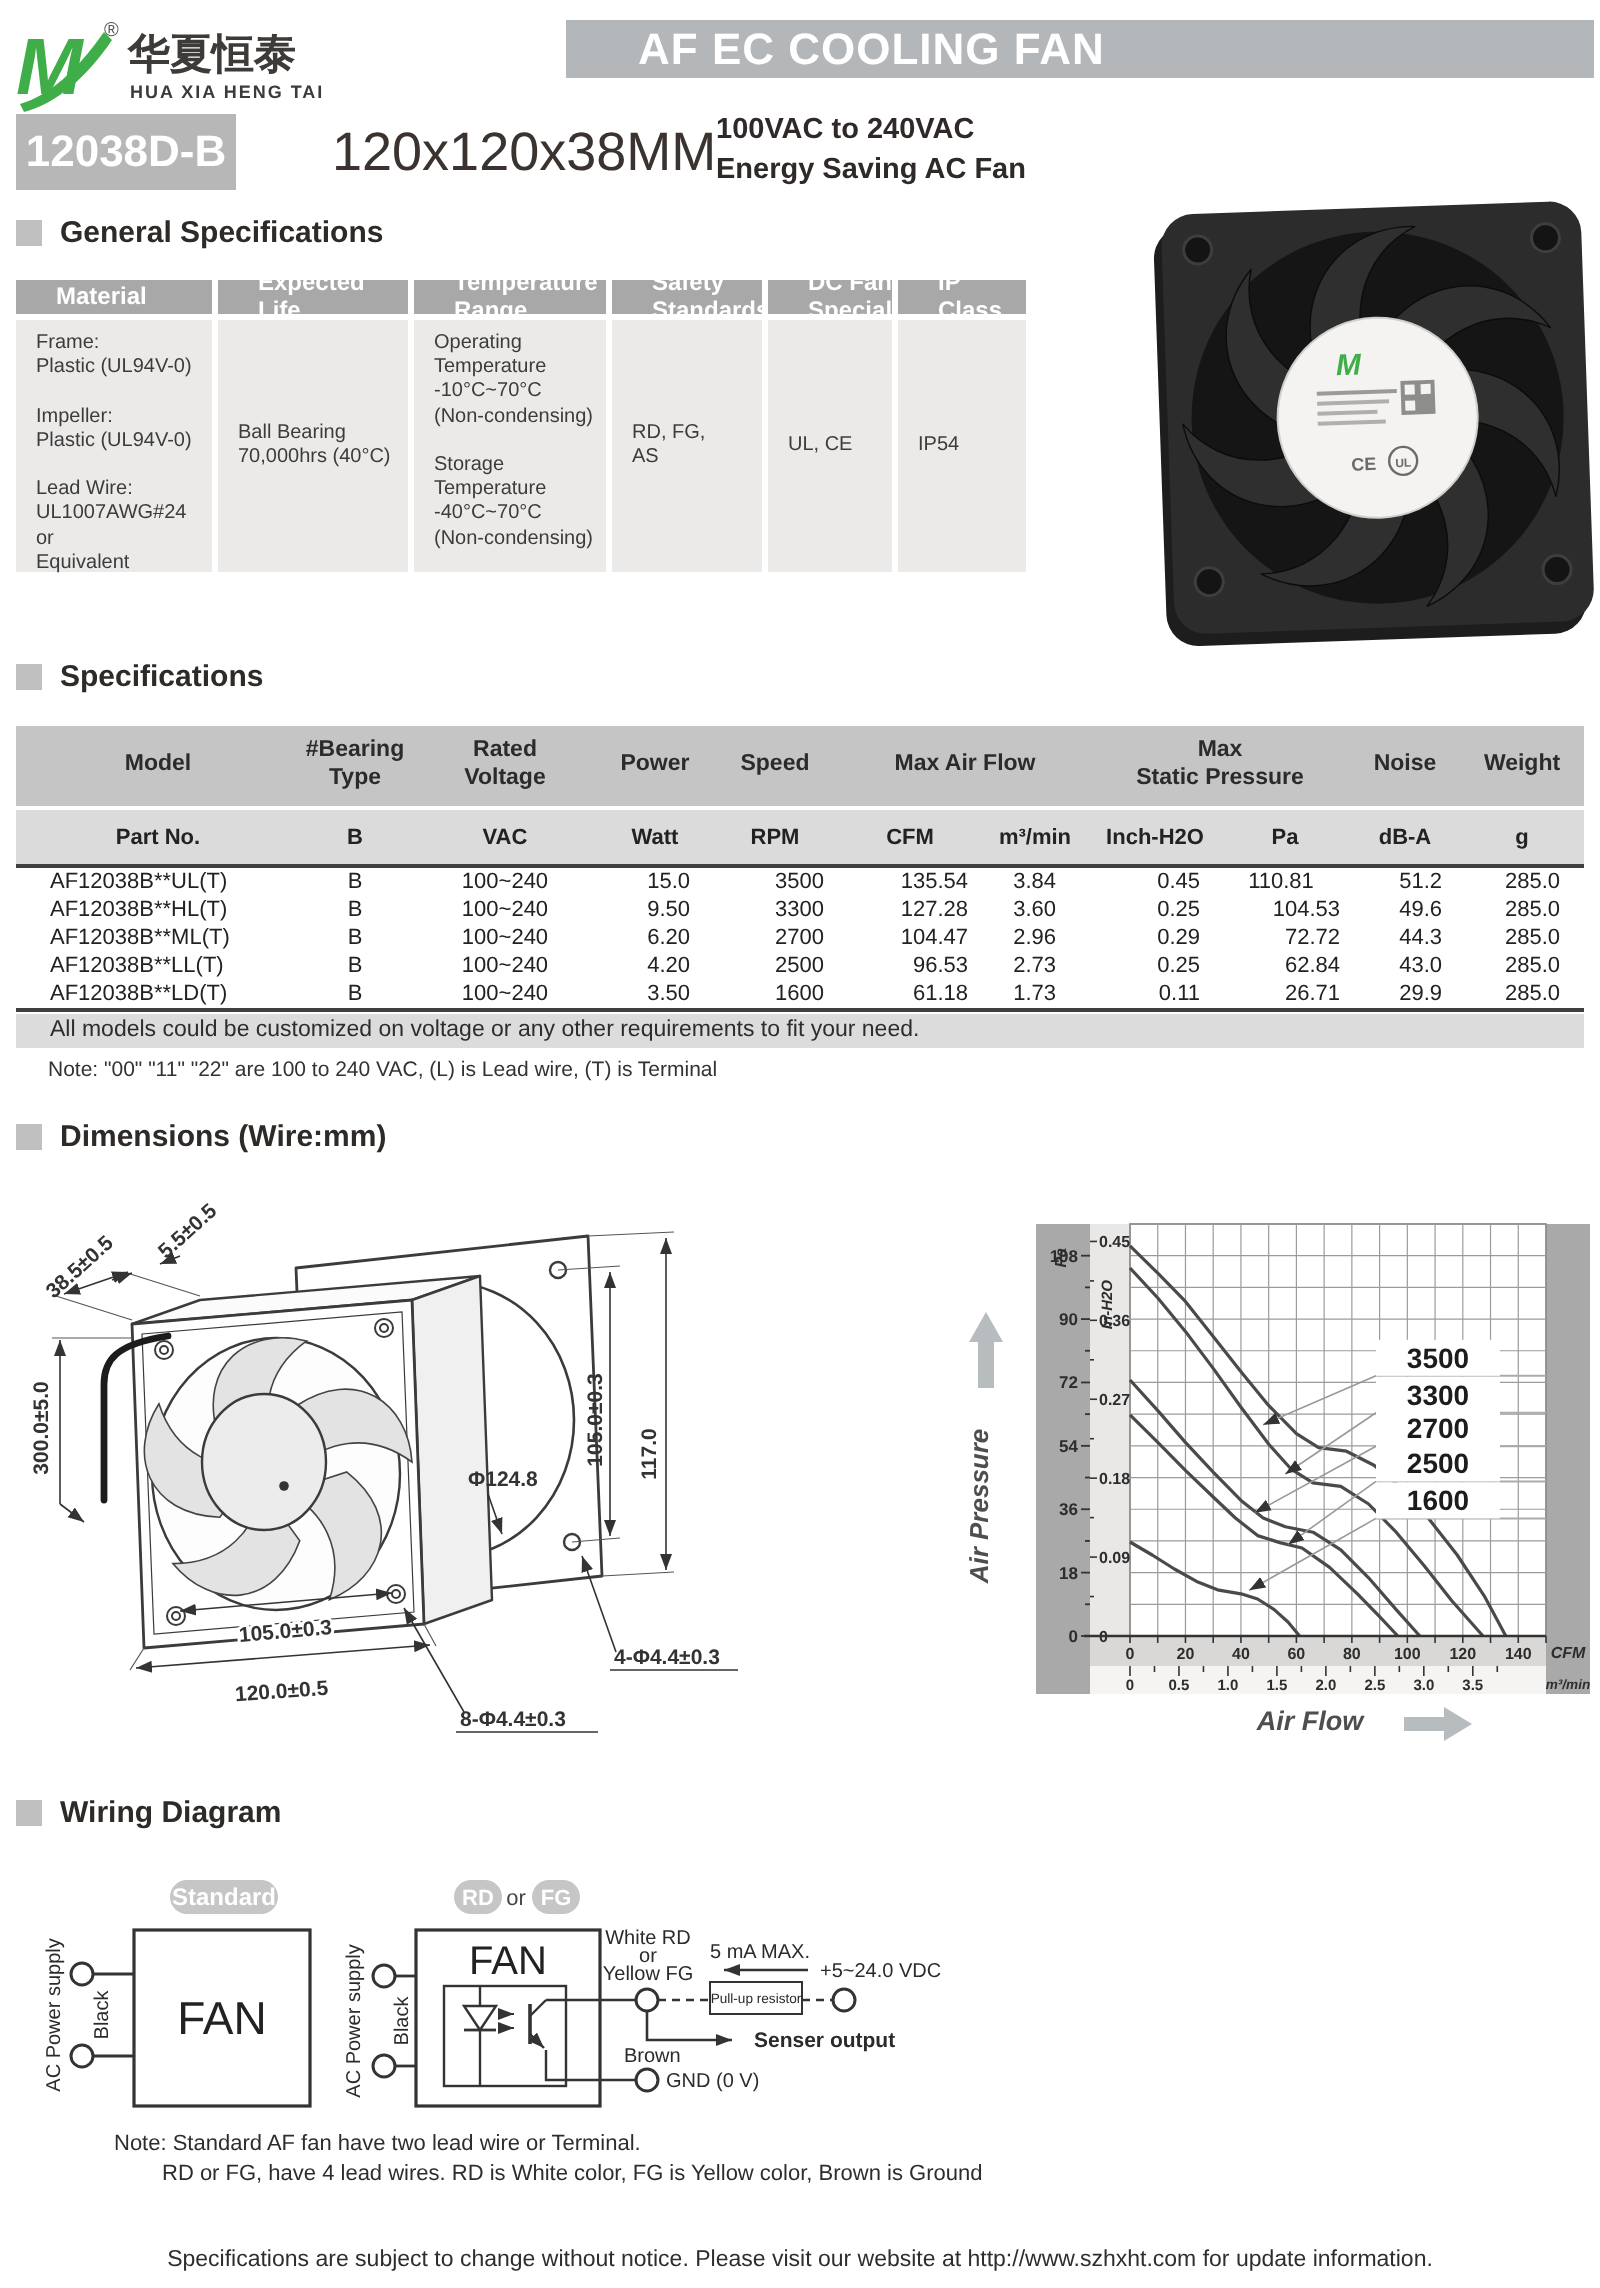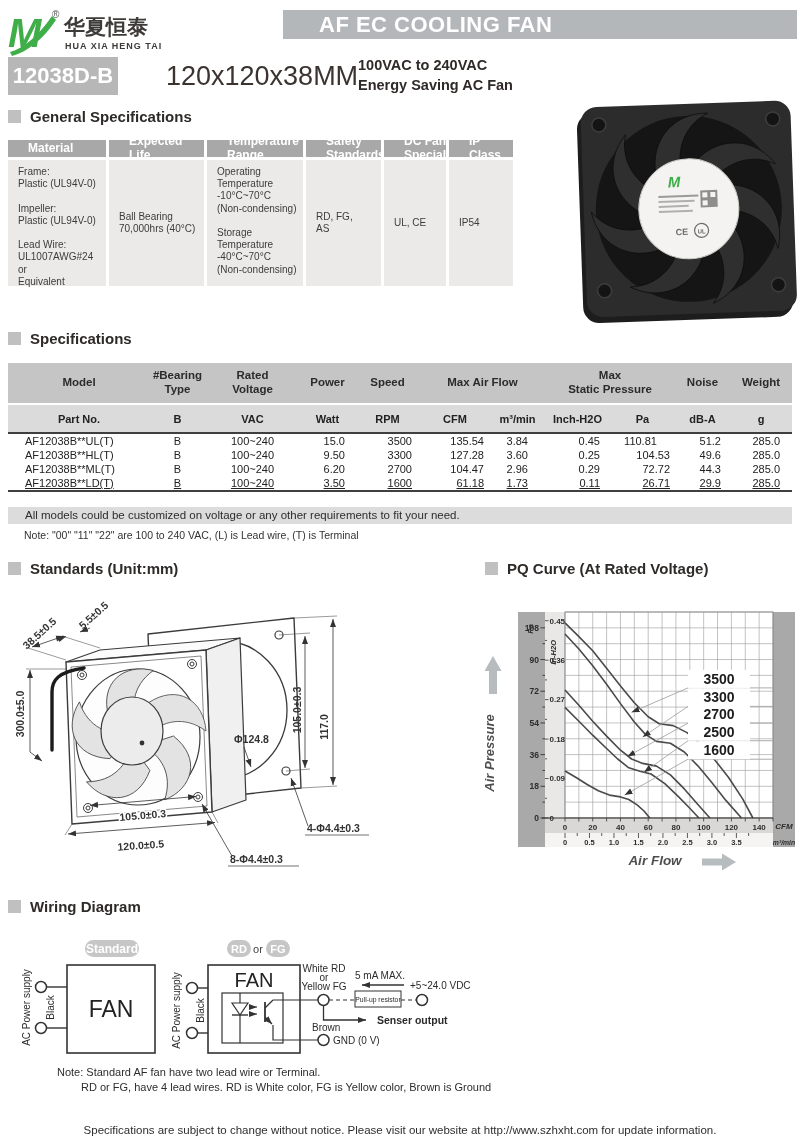--- a/index.html
+++ b/index.html
@@ -25,21 +25,21 @@
         display:flex;align-items:center;padding:6px 4px 6px 10px;height:126px;box-sizing:border-box;}
   .gval.top{align-items:flex-start;}
   
   #spec-table{position:absolute;left:8px;top:363px;width:784px;border-collapse:collapse;
               table-layout:fixed;font-size:11px;color:#222;}
   #spec-table thead tr.h1 th{background:#c6c5c5;font-size:11.5px;font-weight:bold;color:#2b2b2b;
               height:38px;white-space:pre-line;line-height:1.2;border-bottom:2px solid #fff;vertical-align:middle;}
   #spec-table thead tr.h2 th{background:#dcdbdb;height:25px;font-weight:bold;font-size:11px;
               border-bottom:2px solid #3f3f3f;}
   #spec-table tbody td{height:14px;padding-top:0;padding-bottom:0;}
-  #spec-table tbody tr:last-child td{border-bottom:2px solid #3f3f3f;text-decoration:underline;}
+  #spec-table tbody tr:last-child td{border-bottom:2px solid #3f3f3f;}
   td.l{text-align:left;padding-left:17px;} td.c{text-align:center;} td.r{text-align:right;}
   .band{position:absolute;left:8px;top:507px;width:784px;height:17px;background:#dddcdc;
         font-size:11.5px;color:#2d2d2d;line-height:17px;padding-left:17px;box-sizing:border-box;}
   .footnote{position:absolute;left:24px;top:529px;font-size:10.5px;color:#333;}
   
   svg text{font-family:"Liberation Sans", sans-serif;}
   .dim{font-size:10.5px;font-weight:bold;fill:#333;}
   .wlabel{font-size:10px;fill:#2b2b2b;}
   
   .wnote1{position:absolute;left:57px;top:1066px;font-size:11px;color:#2d2d2d;}
@@ -233,40 +233,53 @@
           <td class="r" style="padding-right: 10px;">6.20</td>
           <td class="r" style="padding-right: 8px;">2700</td>
           <td class="r" style="padding-right: 6px;">104.47</td>
           <td class="r" style="padding-right: 17px;">2.96</td>
           <td class="r" style="padding-right: 10px;">0.29</td>
           <td class="r" style="padding-right: 5px;">72.72</td>
           <td class="r" style="padding-right: 9px;">44.3</td>
           <td class="r" style="padding-right: 12px;">285.0</td>
         </tr>
         <tr>
+          <td class="l">AF12038B**LL(T)</td>
+          <td class="c">B</td>
+          <td class="c">100~240</td>
+          <td class="r" style="padding-right: 10px;">4.20</td>
+          <td class="r" style="padding-right: 8px;">2500</td>
+          <td class="r" style="padding-right: 6px;">96.53</td>
+          <td class="r" style="padding-right: 17px;">2.73</td>
+          <td class="r" style="padding-right: 10px;">0.25</td>
+          <td class="r" style="padding-right: 5px;">62.84</td>
+          <td class="r" style="padding-right: 9px;">43.0</td>
+          <td class="r" style="padding-right: 12px;">285.0</td>
+        </tr>
+        <tr>
           <td class="l">AF12038B**LD(T)</td>
           <td class="c">B</td>
           <td class="c">100~240</td>
           <td class="r" style="padding-right: 10px;">3.50</td>
           <td class="r" style="padding-right: 8px;">1600</td>
           <td class="r" style="padding-right: 6px;">61.18</td>
           <td class="r" style="padding-right: 17px;">1.73</td>
           <td class="r" style="padding-right: 10px;">0.11</td>
           <td class="r" style="padding-right: 5px;">26.71</td>
           <td class="r" style="padding-right: 9px;">29.9</td>
           <td class="r" style="padding-right: 12px;">285.0</td>
         </tr>
       </tbody>
   </table>
   <div class="band">All models could be customized on voltage or any other requirements to fit your need.</div>
   <div class="footnote">Note: "00" "11"  "22" are 100 to 240 VAC,  (L) is Lead wire, (T) is Terminal</div>
 
   <div class="sec-title" style="left:8px;top:560px">
     <div class="bullet"></div>
-    <span>Standards (Unit:mm)</span>
+    <span>Dimensions (Wire:mm)</span>
   </div>
   <svg style="position:absolute;left:8px;top:592px" width="470" height="300" viewBox="0 0 470 300">
     <defs>
       <marker id="dimA" markerWidth="9" markerHeight="8" refX="8" refY="4" orient="auto-start-reverse" markerUnits="userSpaceOnUse">
         <path d="M0,1 L8,4 L0,7 Z" fill="#333"></path>
       </marker>
     </defs>
 
     <g>
       <polygon points="140,42 286,26 293,196 147,212" fill="#fff" stroke="#3b3b3b" stroke-width="1.4" stroke-linejoin="round"></polygon>
@@ -347,24 +360,20 @@
     <text class="dim" transform="translate(16,122) rotate(-90)" text-anchor="middle">300.0±5.0</text>
     <text class="dim" x="226" y="151">Φ124.8</text>
     <text class="dim" transform="translate(293,118) rotate(-90)" text-anchor="middle">105.0±0.3</text>
     <text class="dim" transform="translate(320,135) rotate(-90)" text-anchor="middle">117.0</text>
     <text class="dim" transform="translate(135,227) rotate(-5)" text-anchor="middle" stroke="#fff" stroke-width="3" style="paint-order:stroke">105.0±0.3</text>
     <text class="dim" transform="translate(133,257) rotate(-4)" text-anchor="middle">120.0±0.5</text>
     <text class="dim" x="222" y="271">8-Φ4.4±0.3</text>
     <text class="dim" x="299" y="240">4-Φ4.4±0.3</text>
   </svg>
 
-  <div class="sec-title" style="left:485px;top:560px">
-    <div class="bullet"></div>
-    <span>PQ Curve (At Rated Voltage)</span>
-  </div>
   <svg id="pq-svg" style="position:absolute;left:480px;top:598px" width="315" height="285" viewBox="0 0 315 285">
     <rect x="38" y="14" width="277" height="235" fill="#a9a9a9"></rect>
     <rect x="65" y="14" width="20" height="206" fill="#eae8e7"></rect>
     <rect x="85" y="14" width="208" height="206" fill="#ffffff" stroke="#777" stroke-width="0.8"></rect>
     <rect x="65" y="220" width="228" height="15" fill="#dad8d7"></rect>
     <rect x="65" y="235" width="228" height="14" fill="#f5f4f3"></rect>
     <g id="pq-grid">
         <line x1="85" y1="14" x2="85" y2="220" stroke="#9b9b9b" stroke-width="0.6"></line>
         <line x1="98.86666666666667" y1="14" x2="98.86666666666667" y2="220" stroke="#9b9b9b" stroke-width="0.6"></line>
         <line x1="112.73333333333333" y1="14" x2="112.73333333333333" y2="220" stroke="#9b9b9b" stroke-width="0.6"></line>

